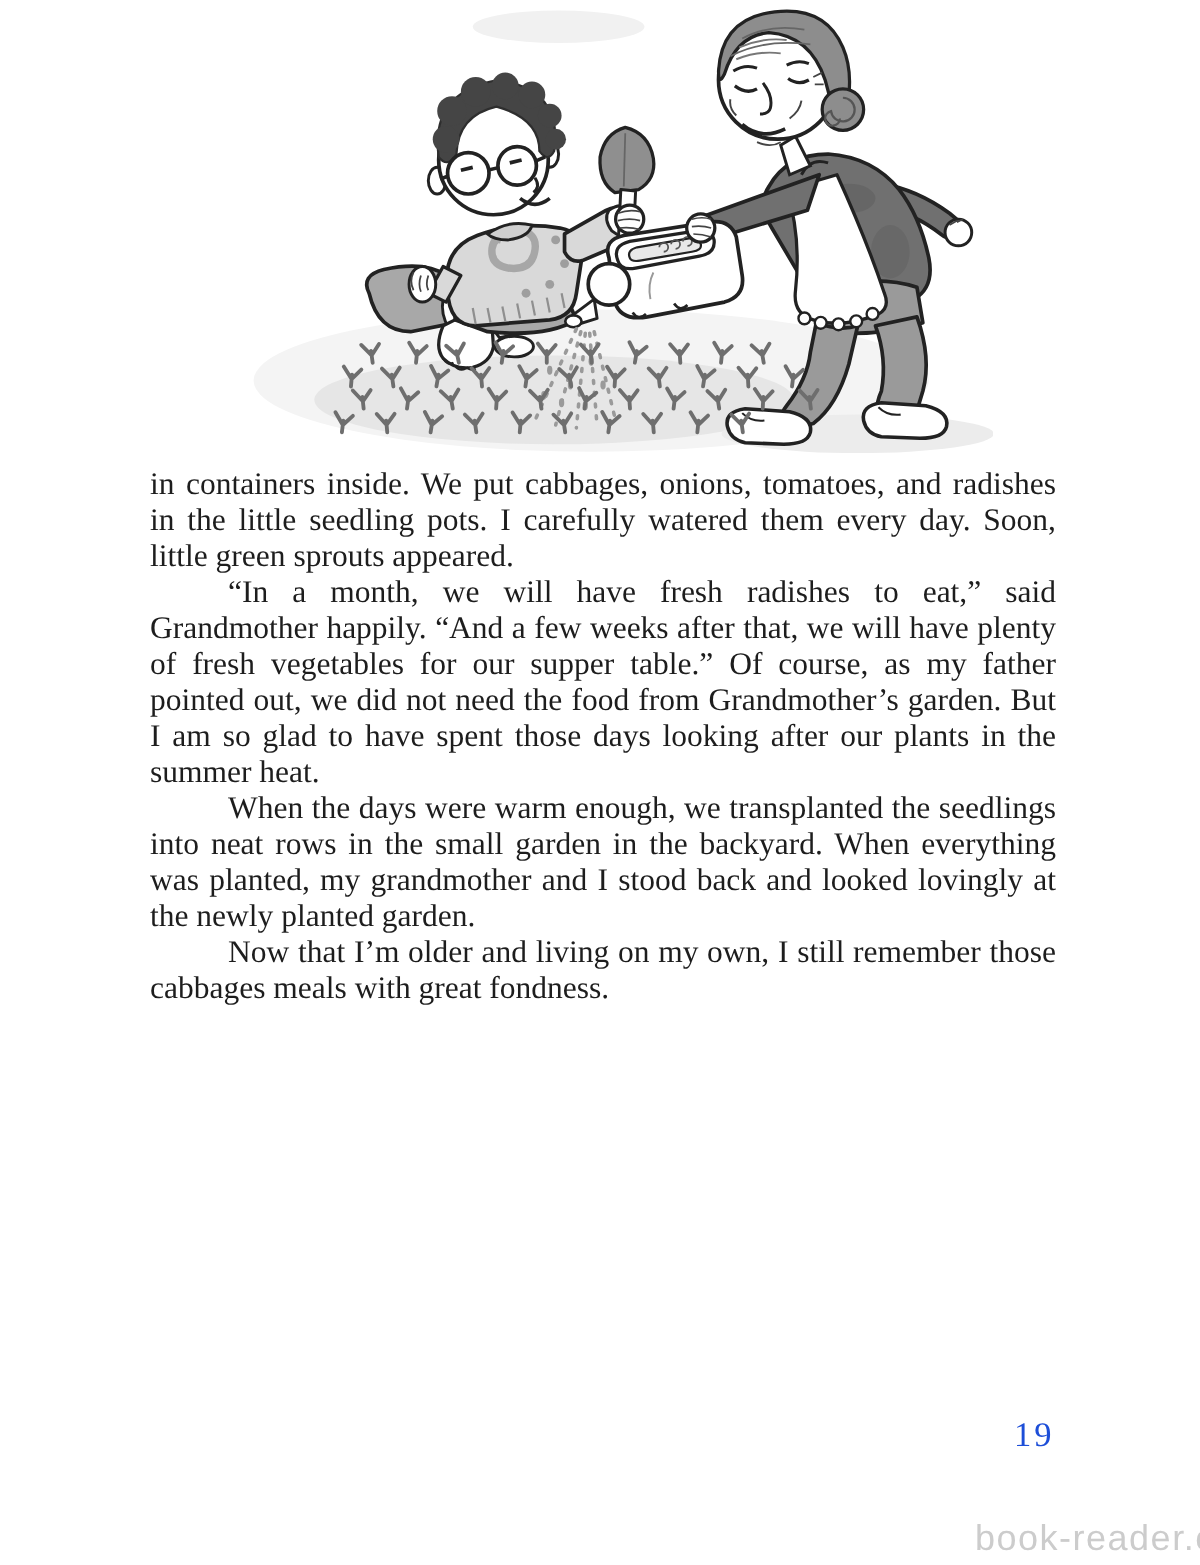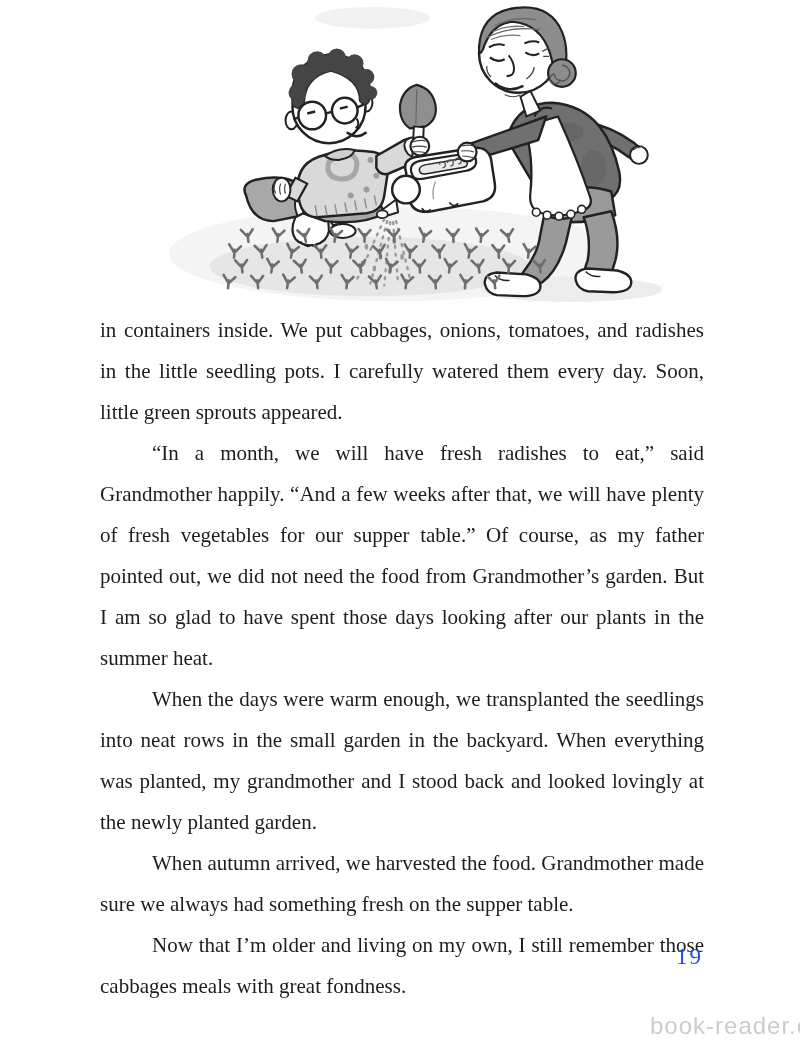--- a/index.html
+++ b/index.html
@@ -3,21 +3,21 @@
 <meta charset="utf-8">
 <style>
   html,body{margin:0;padding:0;}
   body{
     width:800px;height:1043px;position:relative;overflow:hidden;
     background:#ffffff;font-family:"Liberation Serif", serif;
   }
   .illustration{position:absolute;left:146px;top:2px;width:516px;height:306px;}
   .page-text{
     position:absolute;left:100px;top:310px;width:604px;
-    font-size:21px;line-height:41px;color:#1d1d1d;text-align:justify;
+    font-size:21px;line-height:24px;color:#1d1d1d;text-align:justify;
   }
   .page-text p{margin:0;padding:0;}
   .page-text p.indent{text-indent:52px;}
   .page-number{
     position:absolute;left:676px;top:944px;
     font-size:23px;color:#1d4ed8;letter-spacing:2px;
   }
   .watermark{
     position:absolute;left:650px;top:1012px;white-space:nowrap;
     font-family:Liberation Sans, sans-serif;font-size:24px;
@@ -229,19 +229,18 @@
     <use href="#sprout" transform="translate(322,287) rotate(6)"></use>
         <use href="#sprout" transform="translate(352,287) rotate(-8)"></use>
   </g>
 </svg>
 </div>
 
 <div class="page-text">
   <p>in containers inside. We put cabbages, onions, tomatoes, and radishes in the little seedling pots. I carefully watered them every day. Soon, little green sprouts appeared.</p>
   <p class="indent">“In a month, we will have fresh radishes to eat,” said Grandmother happily. “And a few weeks after that, we will have plenty of fresh vegetables for our supper table.” Of course, as my father pointed out, we did not need the food from Grandmother’s garden. But I am so glad to have spent those days looking after our plants in the summer heat.</p>
   <p class="indent">When the days were warm enough, we transplanted the seedlings into neat rows in the small garden in the backyard. When everything was planted, my grandmother and I stood back and looked lovingly at the newly planted garden.</p>
-  <p class="indent">When autumn arrived, we harvested the food. Grandmother made sure we always had something fresh on the supper table.</p>
   <p class="indent">Now that I’m older and living on my own, I still remember those cabbages meals with great fondness.</p>
 </div>
 
 <div class="page-number">19</div>
 
 <div class="watermark">book-reader.cn</div>
 
 </body></html>

